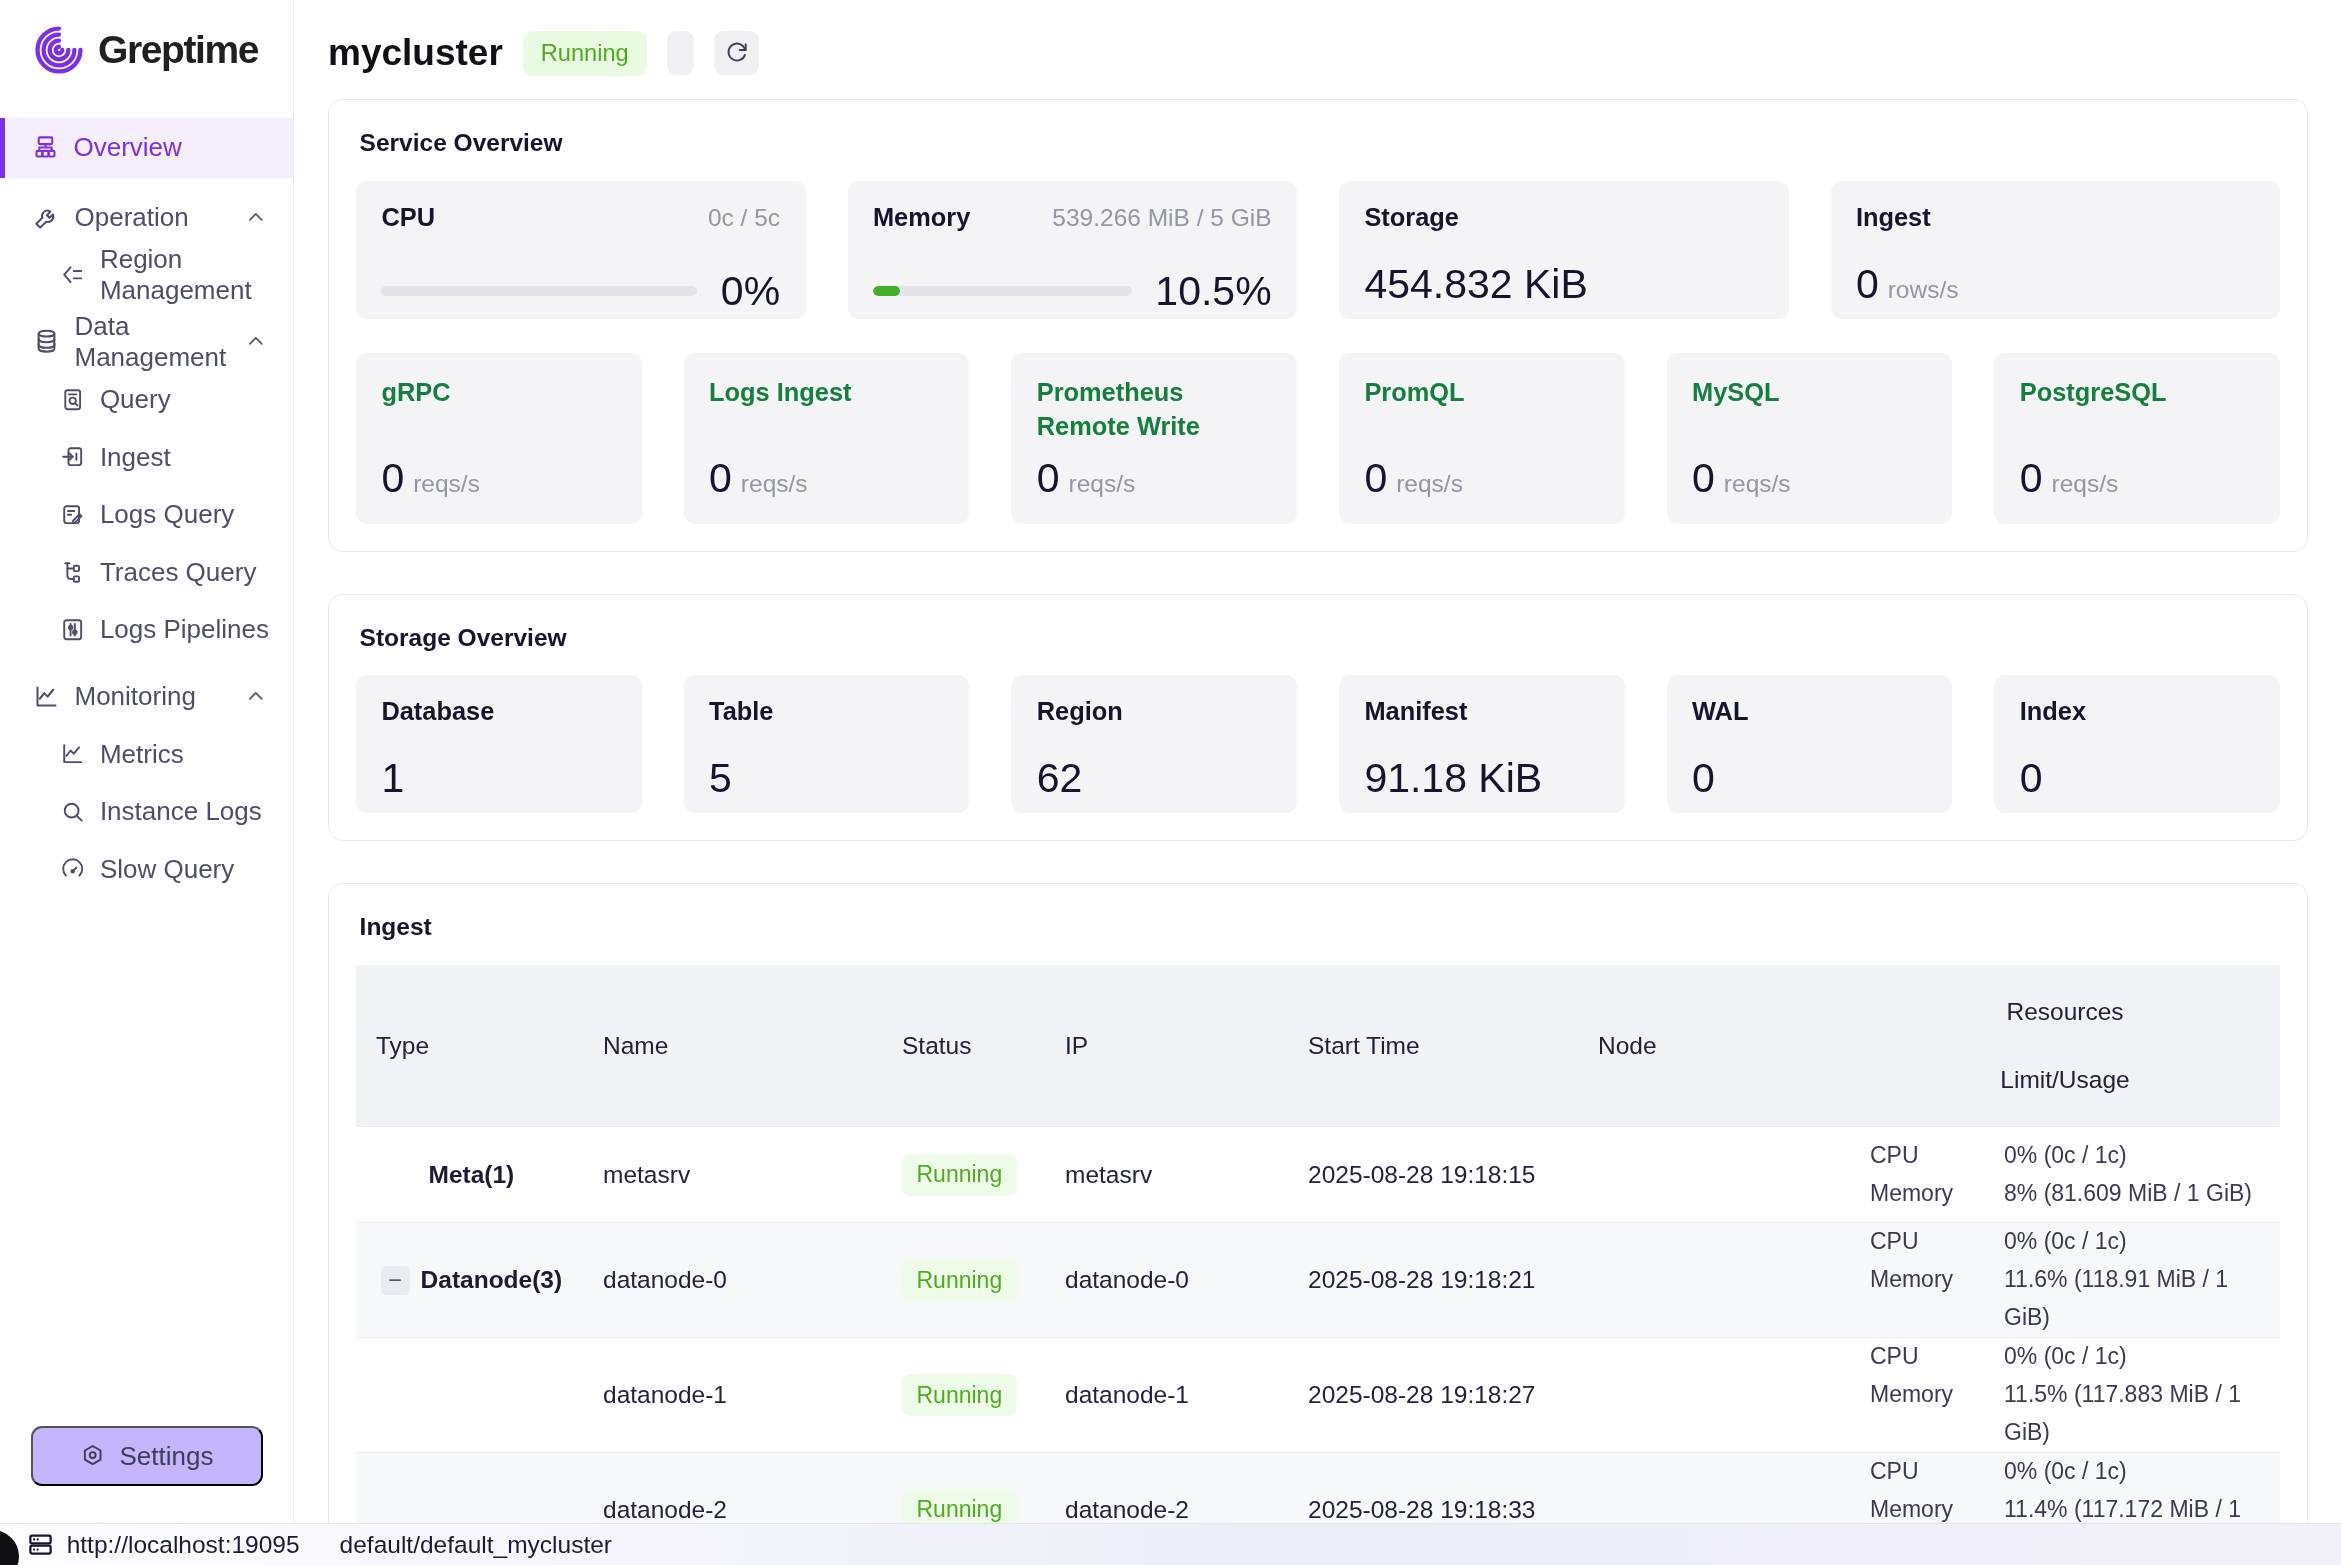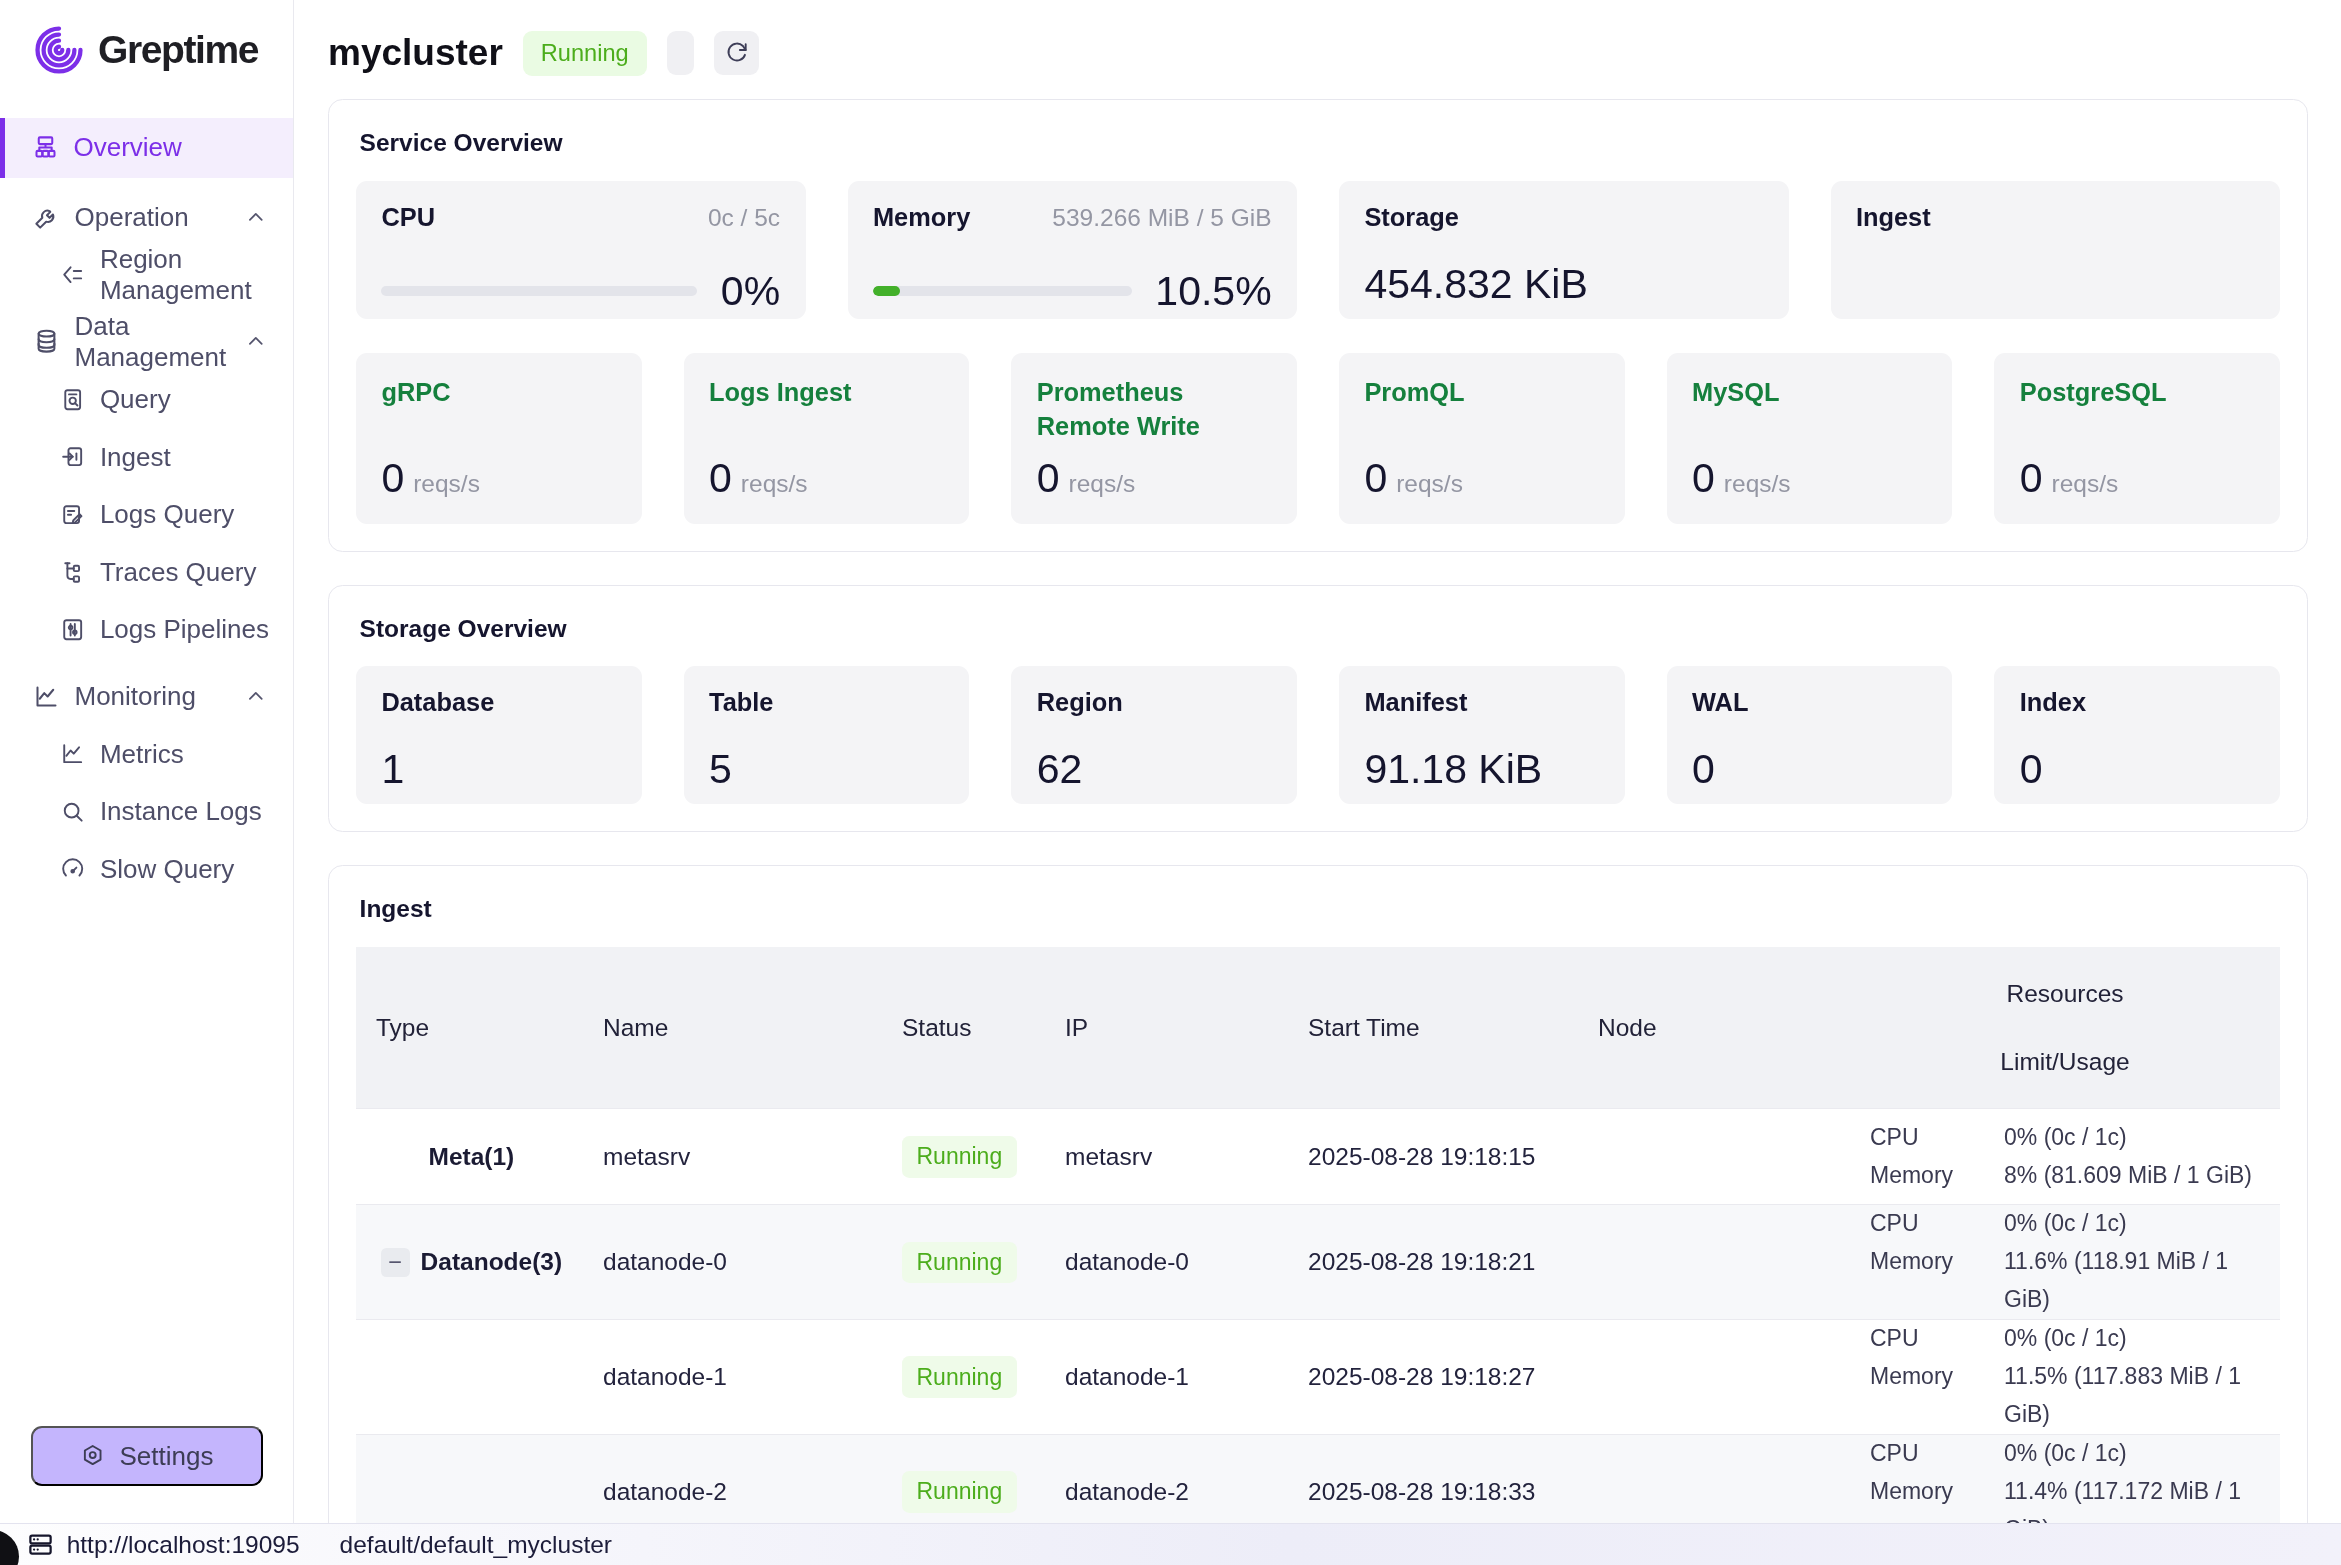--- a/index.html
+++ b/index.html
@@ -30,21 +30,21 @@
   .header-row { display:flex; align-items:center; gap:20px; height:63px; margin:5.4px 0 14.5px 0; }
   .page-title { font-size:37px; font-weight:700; color:#101018; }
   .status-pill { background:var(--green_bg); color:var(--green); font-size:23.6px;
     padding:9px 18px; border-radius:9px; }
   .mini-btn { background:#f0f0f3; border:none; border-radius:9px; height:44px; cursor:pointer;
     display:inline-flex; align-items:center; justify-content:center; color:#3e3e58; }
   .mini-btn.blank { width:27px; }
   .mini-btn.square { width:45px; }
 
   .panel { border:1.4px solid #e7e7ee; border-radius:14.5px; padding:23.6px 27px 27px 27px;
-    margin-bottom:33px; background:#fff; }
+    margin-bottom:42px; background:#fff; }
   .panel-title { font-size:24.5px; font-weight:700; color:#15152e; margin:5.4px 0 23.6px 3.6px; }
 
   .cards4 { display:grid; grid-template-columns:repeat(4,1fr); gap:42px; margin-bottom:34px; }
   .cards6 { display:grid; grid-template-columns:repeat(6,1fr); gap:42px; }
   .card { background:#f4f4f6; border-radius:11px; padding:22px 25.4px; height:138px; }
   .card-top { display:flex; justify-content:space-between; align-items:baseline; }
   .card-label { font-weight:700; font-size:25.4px; color:#15152e; }
   .card-sub { color:#9496a3; font-size:24.5px; }
   .gauge-row { display:flex; align-items:center; gap:23.6px; margin-top:36px; }
   .bar { flex:1 1 auto; height:10px; background:#e3e4ea; border-radius:5.4px; position:relative; overflow:hidden; }
@@ -329,20 +329,23 @@
         <div class="card">
           <div class="card-top">
             <span class="card-label">Storage</span>
           </div>
           <div class="big-val">454.832 KiB</div>
         </div>
 
         <div class="card">
           <div class="card-top">
             <span class="card-label">Ingest</span>
+          </div>
+          <div class="big-val">
+            <span>0</span><span class="unit">rows/s</span>
           </div>
         </div>
       </div>
 
       <div class="cards6">
         <div class="proto-card">
           <div class="proto-label">gRPC</div>
           <div class="proto-val"><span>0</span><span class="unit">reqs/s</span></div>
         </div>
         <div class="proto-card">

